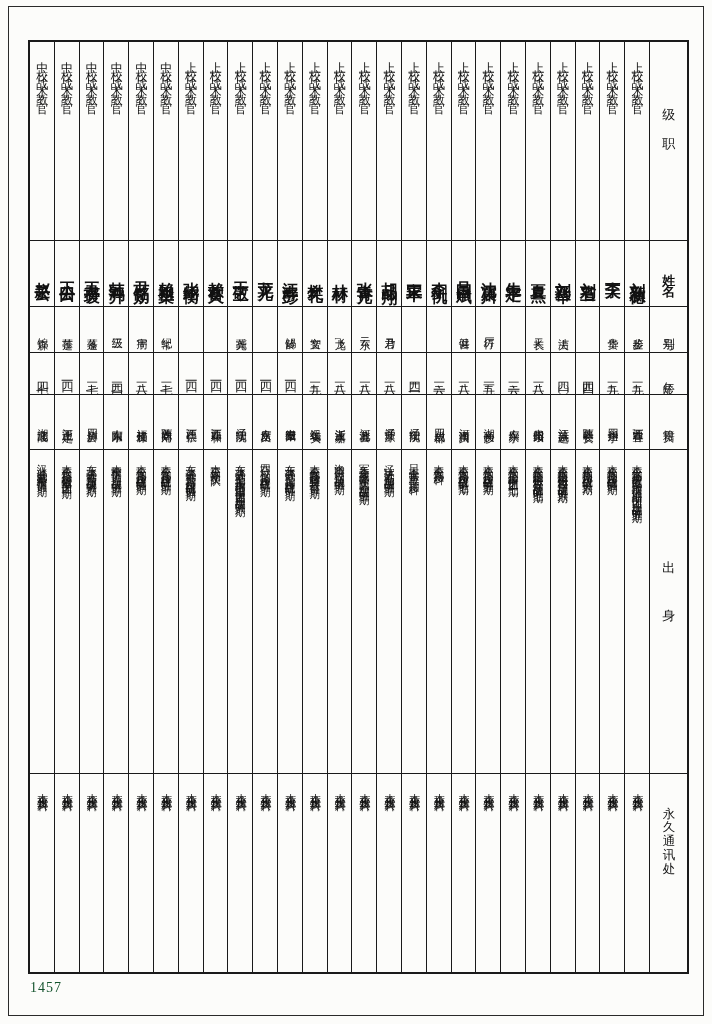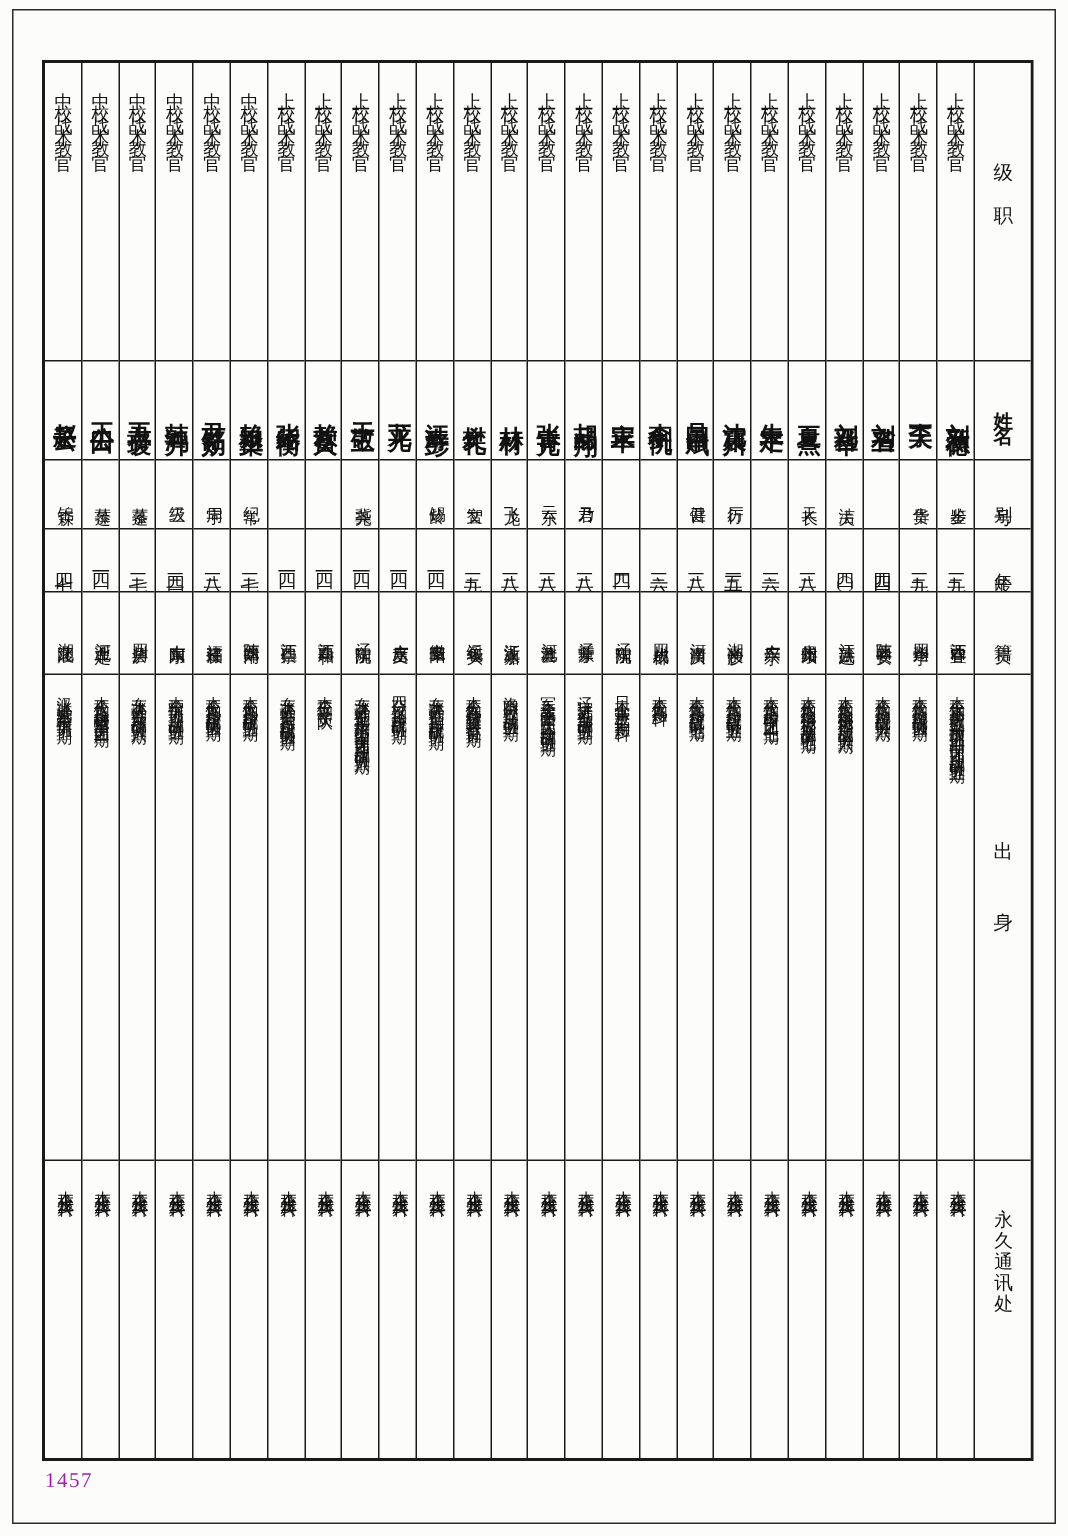--- a/index.html
+++ b/index.html
@@ -103,21 +103,21 @@
   .h-origin        { align-items: flex-start; padding-top: 100px; }
   .h-addr .vtext   { font-size: 12.5px; letter-spacing: 14px; }
   .h-addr          { align-items: flex-start; padding-top: 22px; }
 
   .page-number {
     position: absolute;
     left: 30px;
     top: 980px;
     font-size: 14px;
     letter-spacing: 1px;
-    color: #a21caf;
+    color: #14532d;
   }
 </style>
 </head>
 <body>
 
 <div class="page">
   <div class="scan-border"></div>
 
   <div class="register-table">
 

